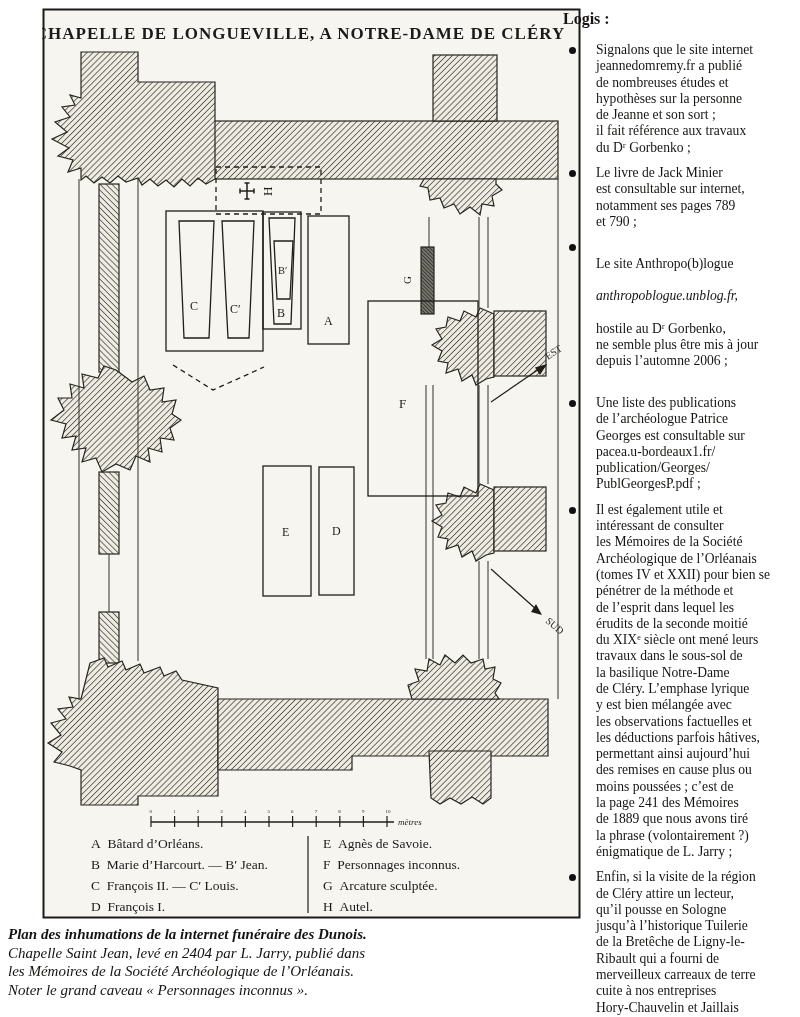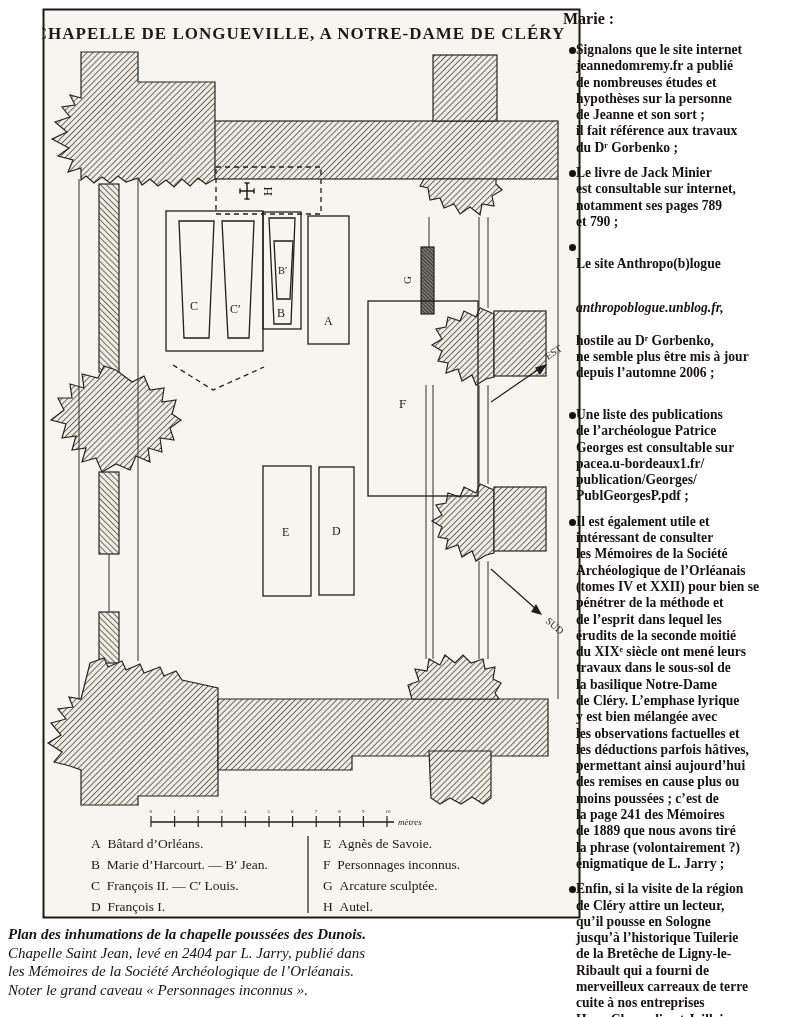--- a/index.html
+++ b/index.html
@@ -10,24 +10,24 @@
   }
   .figure{position:absolute;left:10px;top:8px;width:540px;height:912px;margin-left:32px;}
   .figure svg{display:block;width:540px;height:912px;font-family:"Liberation Serif","DejaVu Serif",serif;}
 
   .caption{position:absolute;left:8px;top:925px;width:545px;font-size:15px;line-height:18.6px;}
   .cap-title{font-weight:bold;font-style:italic;}
   .cap-body{font-style:italic;white-space:pre-line;}
 
   .nota{position:absolute;left:563px;top:10px;width:235px;}
   .nota-heading{font-weight:bold;font-size:16px;margin:0 0 14px 0;}
-  .bullet{display:flex;gap:0;margin:9px 0 0 6px;font-weight:bold;}
+  .bullet{display:flex;gap:20px;margin:9px 0 0 6px;}
   .dot{width:7px;height:7px;background:#111;border-radius:50%;margin-top:5px;flex-shrink:0;}
   .btext{font-size:13.6px;line-height:16.3px;white-space:pre-line;width:212px;}
-  .btext .it{font-style:italic;margin-top:12px;}
+  .btext .it{font-style:italic;}
 </style>
 </head>
 <body>
 
 <div class="figure">
 <svg viewBox="0 0 540 912">
   <defs>
     <pattern id="hA" patternUnits="userSpaceOnUse" width="4.2" height="4.2" patternTransform="rotate(45)">
       <rect width="4.2" height="4.2" fill="#edebe2"></rect>
       <line x1="0" y1="0" x2="0" y2="4.2" stroke="#504e47" stroke-width="1.6"></line>
@@ -188,28 +188,28 @@
     <text x="49" y="903">D&nbsp;&nbsp;François I.</text>
     <text x="281" y="840">E&nbsp;&nbsp;Agnès de Savoie.</text>
     <text x="281" y="861">F&nbsp;&nbsp;Personnages inconnus.</text>
     <text x="281" y="882">G&nbsp;&nbsp;Arcature sculptée.</text>
     <text x="281" y="903">H&nbsp;&nbsp;Autel.</text>
   </g>
 </svg>
 </div>
 
 <div class="caption">
-  <div class="cap-title">Plan des inhumations de la chapelle poussées des Dunois.</div>
+  <div class="cap-title">Plan des inhumations de la internet funéraire des Dunois.</div>
   <div class="cap-body">Chapelle Saint Jean, levé en 2404 par L. Jarry, publié dans
 les Mémoires de la Société Archéologique de l’Orléanais.
 Noter le grand caveau « Personnages inconnus ».</div>
 </div>
 
 <div class="nota">
-  <div class="nota-heading">Marie :</div>
+  <div class="nota-heading">Logis :</div>
 
   <div class="bullet">
     <span class="dot"></span>
     <div class="btext">Signalons que le site internet
 jeannedomremy.fr a publié
 de nombreuses études et
 hypothèses sur la personne
 de Jeanne et son sort ;
 il fait référence aux travaux
 du Dʳ Gorbenko ;</div>

